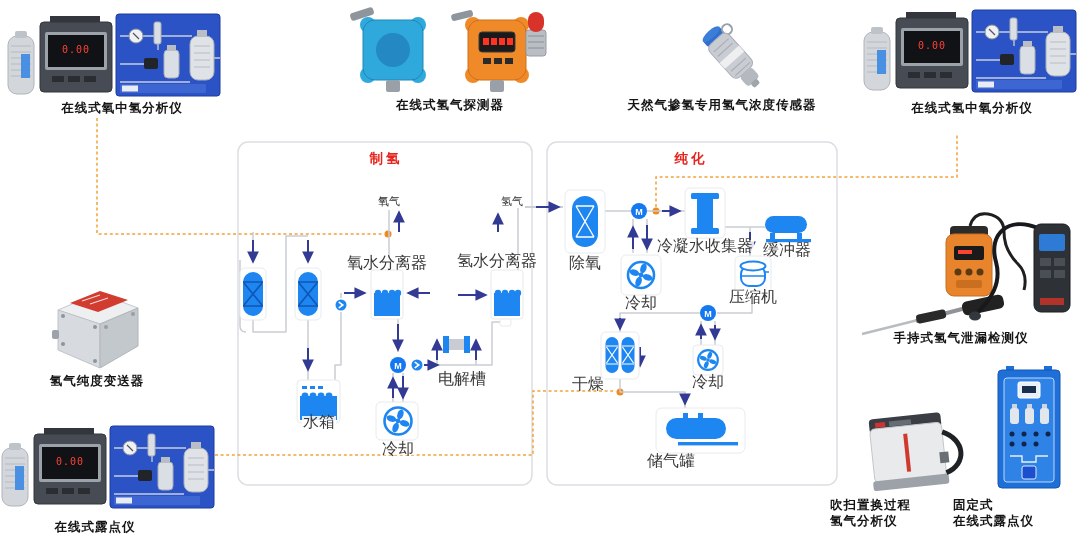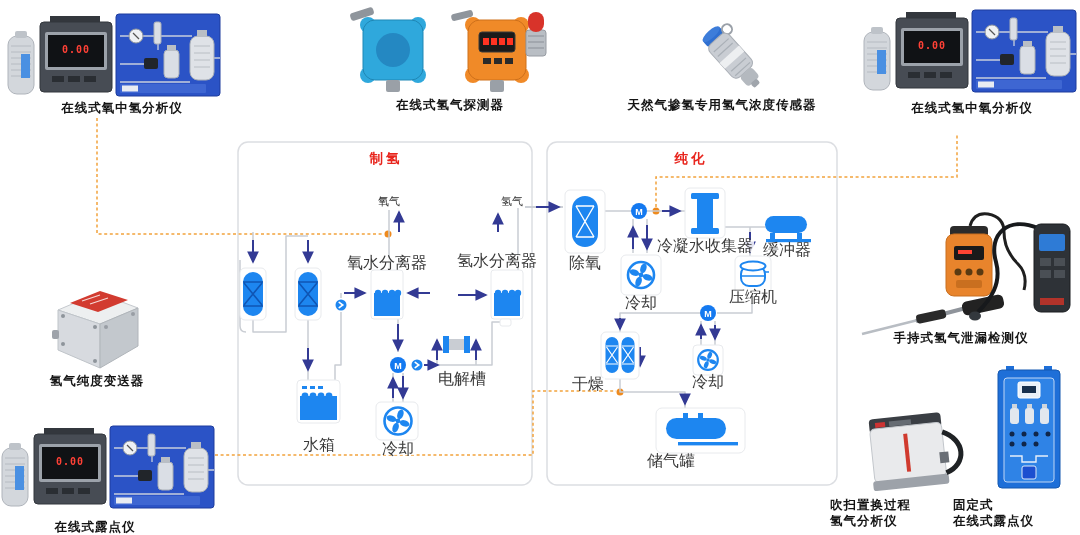--- a/index.html
+++ b/index.html
@@ -10,21 +10,21 @@
   .lbl.two{line-height:16px;white-space:normal;width:160px;}
   .plbl{position:absolute;transform:translateX(-50%);white-space:nowrap;font-size:16px;
         color:#3a3a3a;line-height:12px;background:rgba(255,255,255,.85);padding:0 1px;}
   .gaslbl{position:absolute;transform:translateX(-50%);white-space:nowrap;font-size:11px;
         color:#2e2e2e;line-height:13px;background:#fff;padding:0 2px;text-align:right;}
   .sec-title{position:absolute;transform:translateX(-50%);font-size:13.5px;font-weight:bold;
         color:#e8251d;letter-spacing:3px;text-align:right;}
   .main-title{position:absolute;transform:translateX(-50%);font-size:15.5px;font-weight:bold;
         color:#3a3a3a;letter-spacing:2px;}
   .meter-val{position:absolute;transform:translateX(-50%);font-family:"DejaVu Sans Mono",monospace;
-        font-size:10px;font-weight:bold;color:#ff4136;letter-spacing:1px;}
+        font-size:10px;font-weight:normal;color:#ff4136;letter-spacing:1px;}
   svg.overlay{position:absolute;left:0;top:0;}
   svg.dev{position:absolute;}
   .pipe{stroke:#c9cdd3;stroke-width:1.5;fill:none;stroke-linejoin:round;}
   .arrow{stroke:#333a94;stroke-width:2;fill:none;marker-end:url(#arr);}
   .orange{stroke:#f2a33c;stroke-width:1.5;fill:none;stroke-dasharray:3 2.6;}
   .pbox{fill:#ffffff;stroke:#dcdee2;stroke-width:1.5;}
   .ibox{fill:#ffffff;stroke:#e8eaed;stroke-width:1;}
   .blue{fill:#1d86f0;}
 </style>
 </head>
@@ -426,21 +426,21 @@
   </svg>
 
   <span class="sec-title" style="left:386px;top:150px">制氢</span>
   <span class="sec-title" style="left:691px;top:150px">纯化</span>
 
   <span class="gaslbl" style="left:389px;top:195px">氧气</span>
   <span class="gaslbl" style="left:512px;top:195px">氢气</span>
 
   <span class="plbl" style="left:387px;top:257px">氧水分离器</span>
   <span class="plbl" style="left:497px;top:255px">氢水分离器</span>
-  <span class="plbl" style="left:319px;top:439px">水箱</span>
+  <span class="plbl" style="left:319px;top:416px">水箱</span>
   <span class="plbl" style="left:398px;top:443px">冷却</span>
   <span class="plbl" style="left:462px;top:373px">电解槽</span>
 
   <span class="plbl" style="left:585px;top:257px">除氧</span>
   <span class="plbl" style="left:705px;top:240px">冷凝水收集器</span>
   <span class="plbl" style="left:787px;top:244px">缓冲器</span>
   <span class="plbl" style="left:753px;top:291px">压缩机</span>
   <span class="plbl" style="left:641px;top:297px">冷却</span>
   <span class="plbl" style="left:708px;top:376px">冷却</span>
   <span class="plbl" style="left:588px;top:378px">干燥</span>

